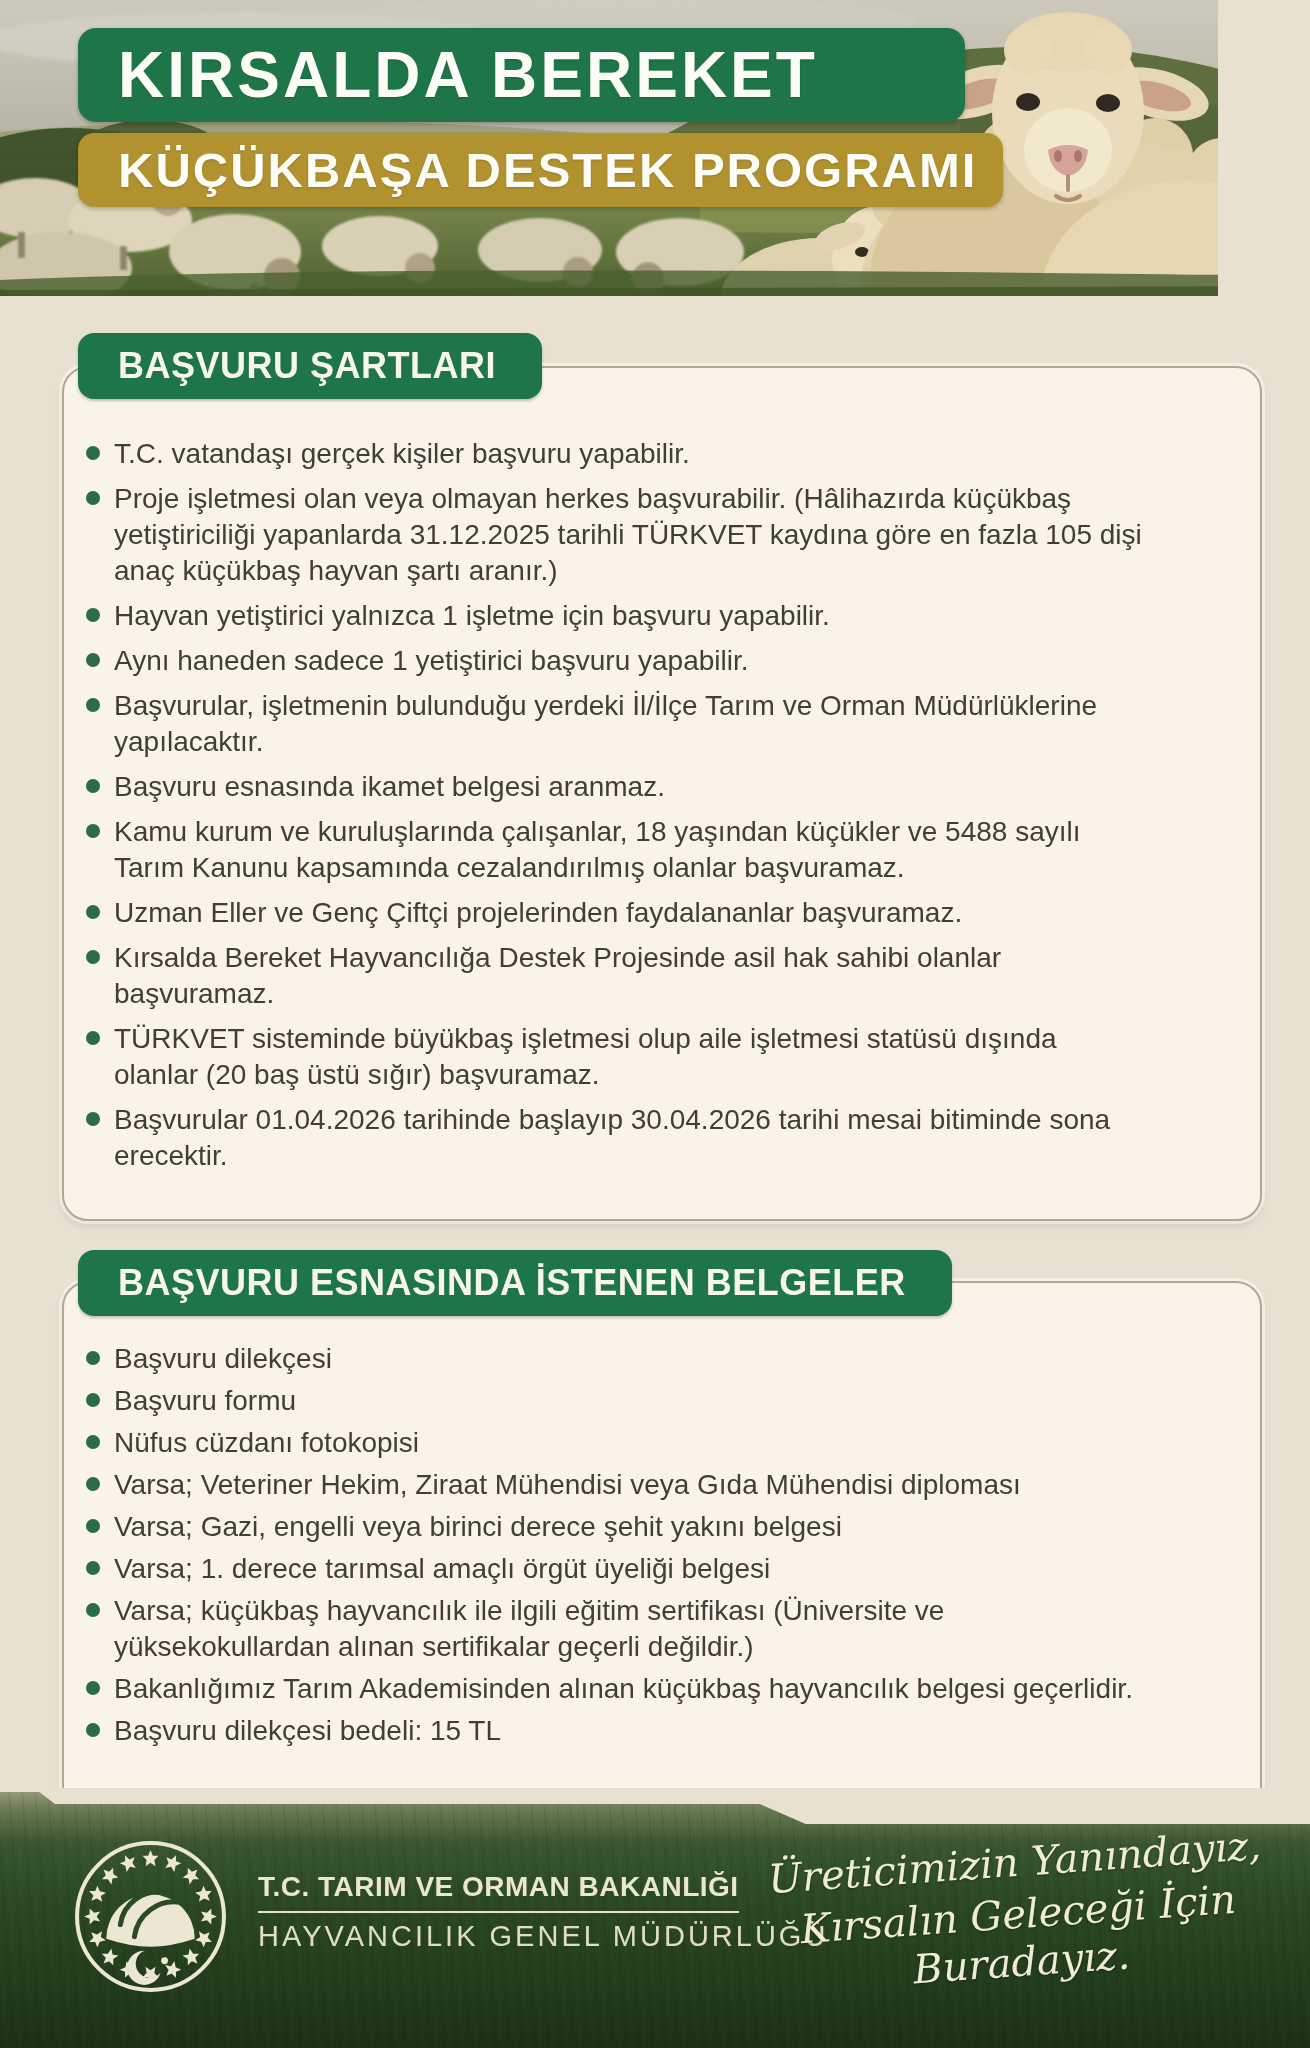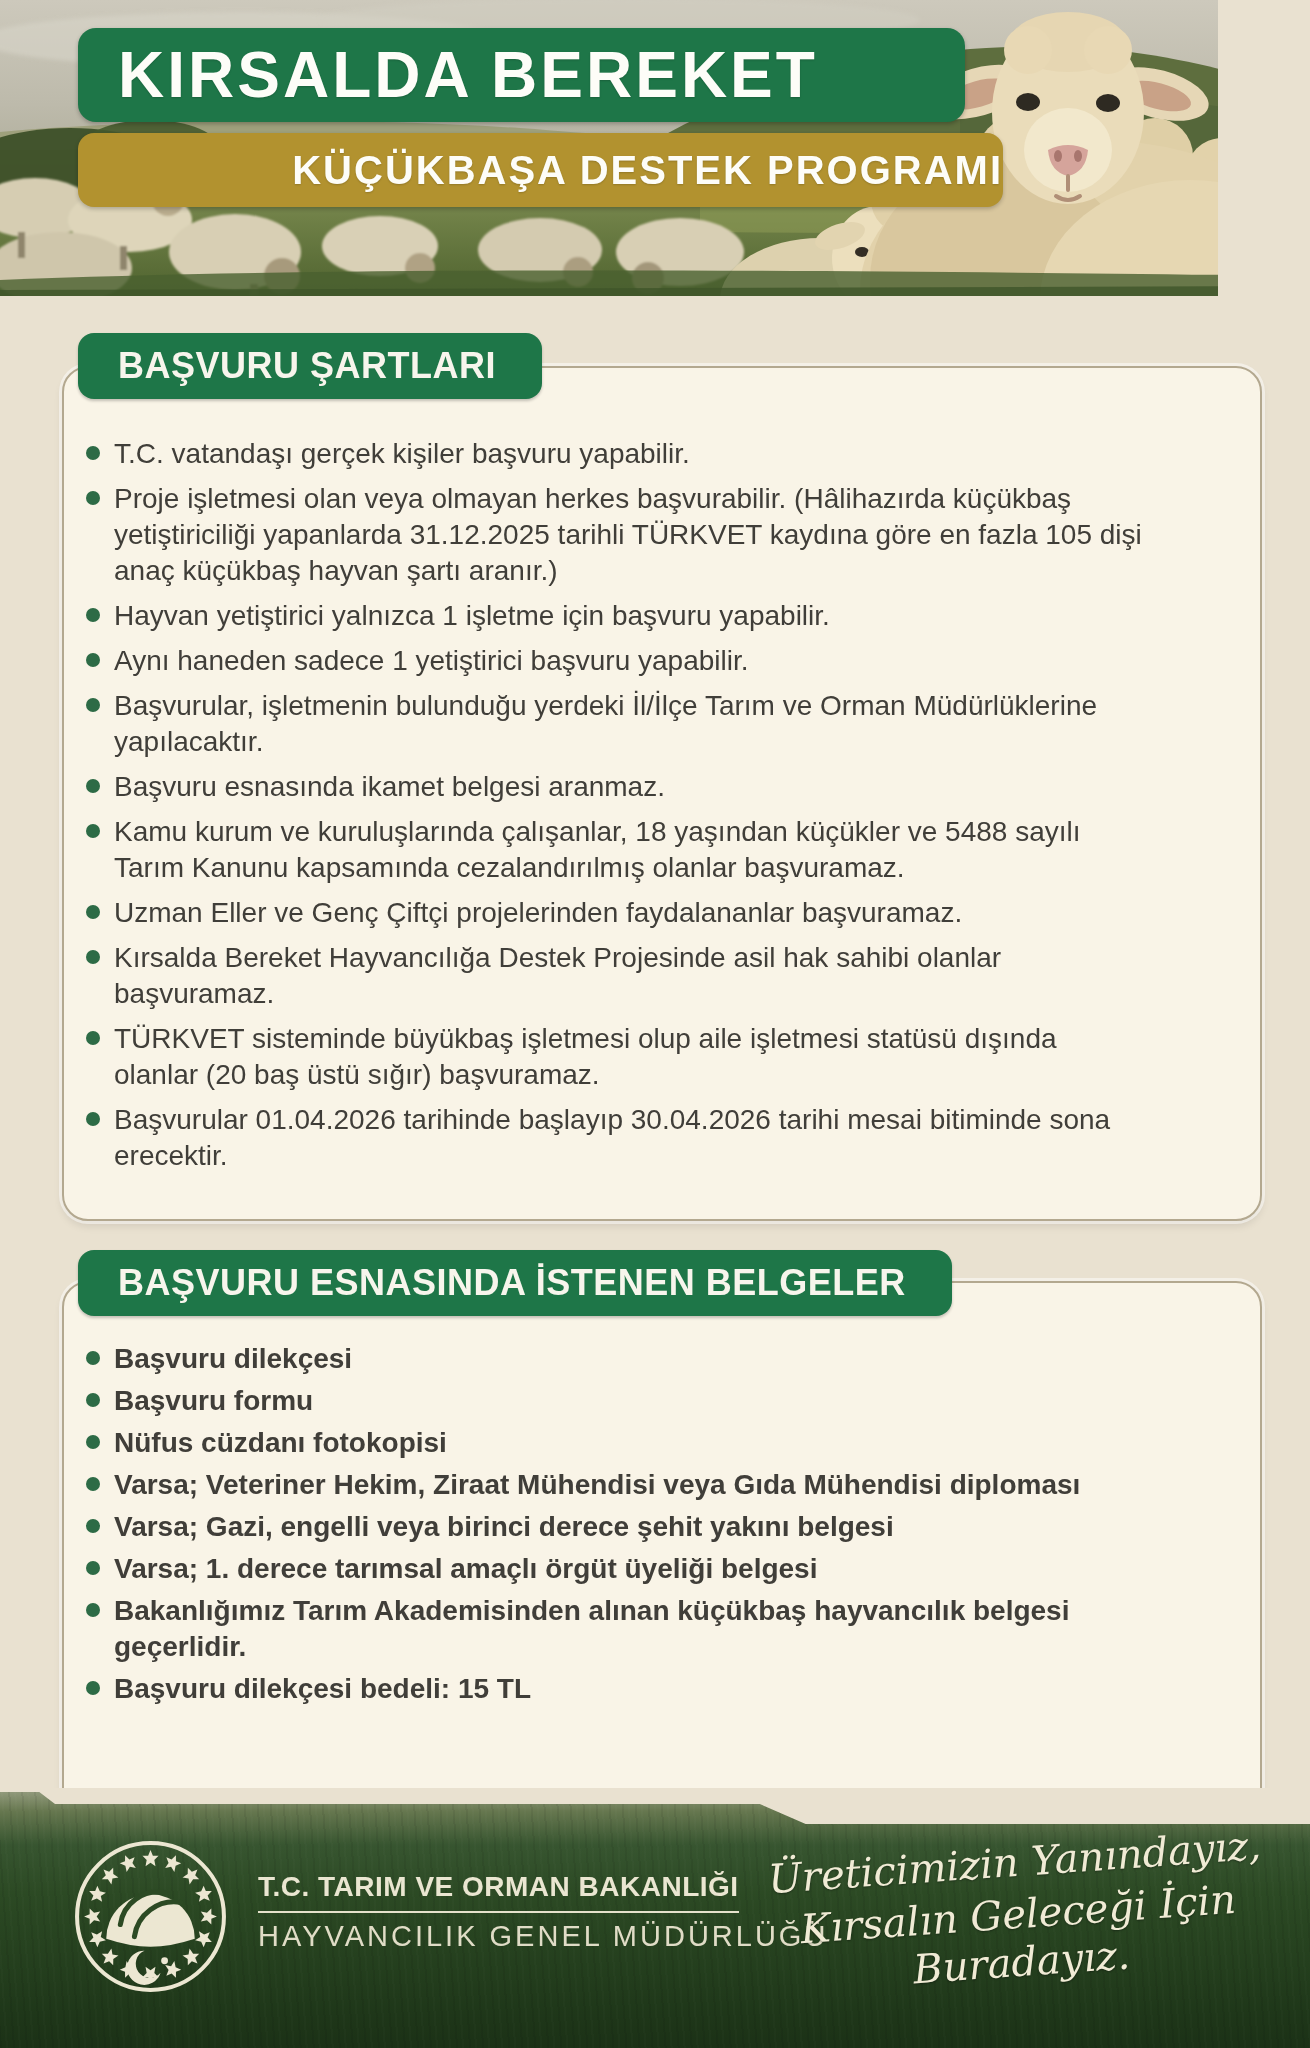--- a/index.html
+++ b/index.html
@@ -18,44 +18,43 @@
   }
   .title-banner.green{
     left:78px; top:28px; width:887px; height:94px; line-height:94px;
     background:#1e7648; border-radius:18px; padding-left:40px;
     font-size:64px; letter-spacing:3px;
     box-shadow:0 2px 4px rgba(0,0,0,.25);
   }
   .title-banner.gold{
     left:78px; top:133px; width:925px; height:74px; line-height:74px;
     background:#b2922f; border-radius:16px; padding-left:40px;
-    font-size:40px; letter-spacing:2px;
+    font-size:49px; letter-spacing:2px;
     box-shadow:0 2px 4px rgba(0,0,0,.22);
-    text-align:right;
   }
   
   .body{ position:relative; height:1492px; overflow:hidden; }
   .section{ margin:0 48px 0 62px; position:relative; }
   .section-banner{
     position:relative; z-index:2; display:inline-block; margin-left:16px;
     background:#1e7648; color:#f7f5ec; font-weight:800; font-size:36px;
     letter-spacing:.5px; line-height:66px; height:66px;
     padding:0 46px 0 40px; border-radius:16px; white-space:nowrap;
     box-shadow:0 2px 3px rgba(0,0,0,.22);
   }
   .section-banner.first{ margin-top:37px; }
   .section-banner.second{ margin-top:29px; }
   .card{
     position:relative; z-index:1; margin-top:-33px;
     background:#f9f4e7; border:2px solid #b3a88f; border-radius:26px;
     box-shadow:0 0 0 3px rgba(255,255,255,.5), 0 5px 9px rgba(0,0,0,.10);
     padding:68px 58px 36px 22px;
   }
   .card.first{ min-height:788px; }
-  .card.second{ min-height:556px; margin-top:-35px; padding-top:58px;font-weight:bold; }
+  .card.second{ min-height:556px; margin-top:-35px; padding-top:58px; }
   ul.bullets{ list-style:none; }
   ul.bullets li{
     position:relative; padding-left:28px; margin-bottom:9px;
     font-size:28px; line-height:36px; color:#403e39; max-width:1060px;
   }
   .card.second ul.bullets li{ margin-bottom:6px; }
   ul.bullets .dot{
     position:absolute; left:0; top:10px; width:14px; height:14px;
     border-radius:50%; background:#2d6b46;
   }
@@ -232,20 +231,21 @@
         <span>BAŞVURU ESNASINDA İSTENEN BELGELER</span>
       </div>
       <div class="card second">
         <ul class="bullets">
           <li><span class="dot"></span><span>Başvuru dilekçesi</span></li>
           <li><span class="dot"></span><span>Başvuru formu</span></li>
           <li><span class="dot"></span><span>Nüfus cüzdanı fotokopisi</span></li>
           <li><span class="dot"></span><span>Varsa; Veteriner Hekim, Ziraat Mühendisi veya Gıda Mühendisi diploması</span></li>
           <li><span class="dot"></span><span>Varsa; Gazi, engelli veya birinci derece şehit yakını belgesi</span></li>
           <li><span class="dot"></span><span>Varsa; 1. derece tarımsal amaçlı örgüt üyeliği belgesi</span></li>
+          <li><span class="dot"></span><span>Varsa; küçükbaş hayvancılık ile ilgili eğitim sertifikası (Üniversite ve yüksekokullardan alınan sertifikalar geçerli değildir.)</span></li>
           <li><span class="dot"></span><span>Bakanlığımız Tarım Akademisinden alınan küçükbaş hayvancılık belgesi geçerlidir.</span></li>
           <li><span class="dot"></span><span>Başvuru dilekçesi bedeli: 15 TL</span></li>
         </ul>
       </div>
     </section>
 
   </main>
 
   <footer class="footer">
     <div class="grass"></div>

